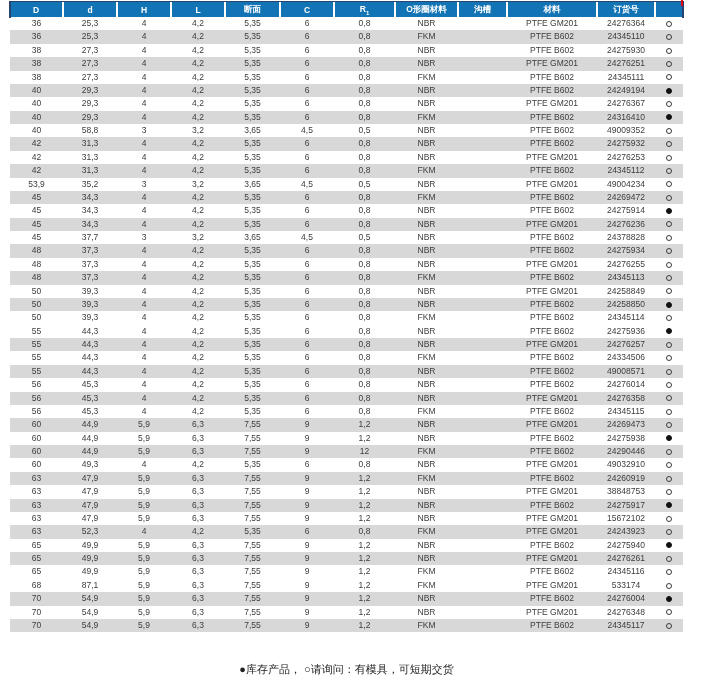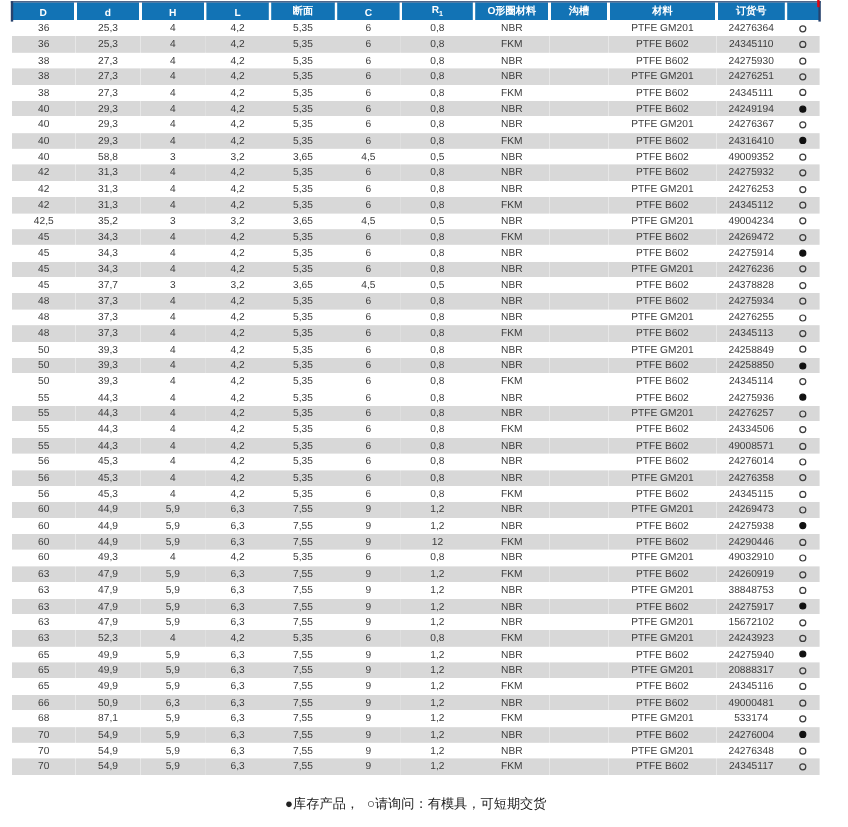--- a/index.html
+++ b/index.html
@@ -19,21 +19,21 @@
              height:13.375px; line-height:13.375px; padding:0; white-space:nowrap; overflow:hidden; }
   tbody tr.stripe { background:#d8d8d8; }
   tbody tr.plain  { background:#ffffff; }
 
   .dot { display:inline-block; width:6px; height:6px; border-radius:50%;
          vertical-align:middle; box-sizing:border-box; }
   .dot.hollow { border:1px solid #3c3c3c; background:transparent; }
   .dot.filled { border:1px solid #111111; background:#111111; }
 
   .legend { position:absolute; left:10px; top:662px; width:673px; text-align:center;
-            font-size:11px; color:#222222;font-family:Liberation Mono, monospace; }
+            font-size:11px; color:#222222; }
 
   .head-frame { position:absolute; left:9px; top:1px; width:675px; height:17px;
                 box-sizing:border-box; border-top:1px solid #27436e;
                 border-left:2px solid #27436e; border-right:2px solid #27436e;
                 pointer-events:none; }
   .red-tick { position:absolute; left:681px; top:0; width:2px; height:6px; background:#e30613; }
 </style>
 </head>
 <body>
 
@@ -232,21 +232,21 @@
           <td>5,35</td>
           <td>6</td>
           <td>0,8</td>
           <td>FKM</td>
           <td></td>
           <td>PTFE B602</td>
           <td>24345112</td>
           <td><span class="dot hollow"></span></td>
         </tr>
         <tr class="plain">
-          <td>42,5</td>
+          <td>53,9</td>
           <td>35,2</td>
           <td>3</td>
           <td>3,2</td>
           <td>3,65</td>
           <td>4,5</td>
           <td>0,5</td>
           <td>NBR</td>
           <td></td>
           <td>PTFE GM201</td>
           <td>49004234</td>
@@ -634,49 +634,35 @@
           <td>65</td>
           <td>49,9</td>
           <td>5,9</td>
           <td>6,3</td>
           <td>7,55</td>
           <td>9</td>
           <td>1,2</td>
           <td>NBR</td>
           <td></td>
           <td>PTFE GM201</td>
-          <td>20888317</td>
+          <td>24276261</td>
           <td><span class="dot hollow"></span></td>
         </tr>
         <tr class="plain">
           <td>65</td>
           <td>49,9</td>
           <td>5,9</td>
           <td>6,3</td>
           <td>7,55</td>
           <td>9</td>
           <td>1,2</td>
           <td>FKM</td>
           <td></td>
           <td>PTFE B602</td>
           <td>24345116</td>
-          <td><span class="dot hollow"></span></td>
-        </tr>
-        <tr class="stripe">
-          <td>66</td>
-          <td>50,9</td>
-          <td>6,3</td>
-          <td>6,3</td>
-          <td>7,55</td>
-          <td>9</td>
-          <td>1,2</td>
-          <td>NBR</td>
-          <td></td>
-          <td>PTFE B602</td>
-          <td>49000481</td>
           <td><span class="dot hollow"></span></td>
         </tr>
         <tr class="plain">
           <td>68</td>
           <td>87,1</td>
           <td>5,9</td>
           <td>6,3</td>
           <td>7,55</td>
           <td>9</td>
           <td>1,2</td>

